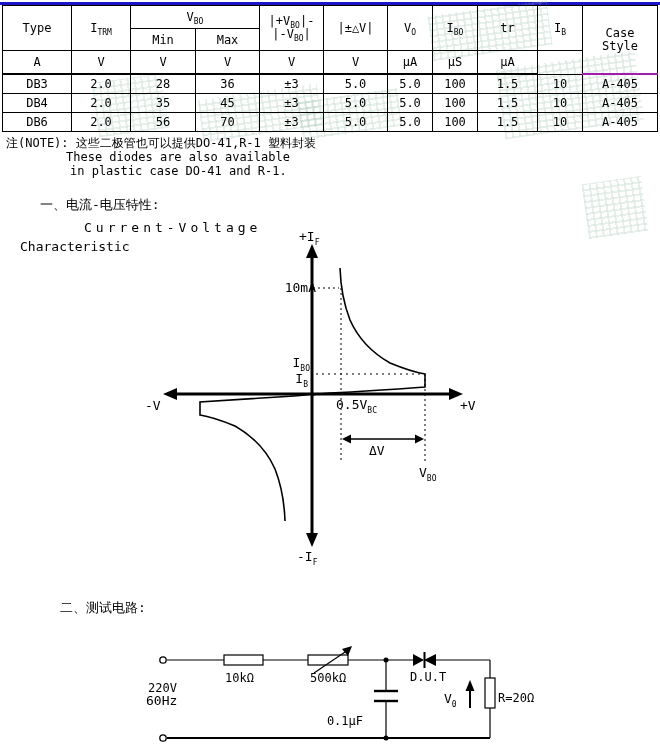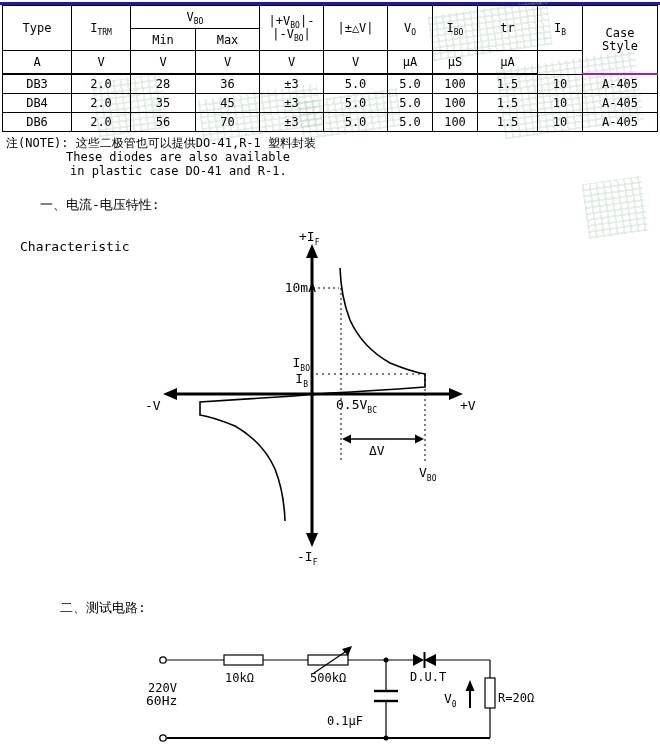--- a/index.html
+++ b/index.html
@@ -132,20 +132,21 @@
       <td>A-405</td>
     </tr>
   </tbody>
     </table>
 
   <div class="abs t12" style="left:6px;top:136px;">注(NOTE): 这些二极管也可以提供DO-41,R-1 塑料封装</div>
   <div class="abs t12" style="left:66px;top:150px;">These diodes are also available</div>
   <div class="abs t12" style="left:70px;top:164px;">in plastic case DO-41 and R-1.</div>
 
   <div class="abs t13" style="left:40px;top:197px;">一、电流-电压特性:</div>
+  <div class="abs t13 ls4" style="left:84px;top:220px;">Current-Voltage</div>
   <div class="abs t13" style="left:20px;top:239px;">Characteristic</div>
 
   <svg width="660" height="355" viewBox="0 225 660 355" style="top:225px;">
 
     <line x1="312" y1="251" x2="312" y2="540" stroke="#000" stroke-width="3"></line>
     <polygon points="312,244 306,258 318,258" fill="#000"></polygon>
     <polygon points="312,547 306,533 318,533" fill="#000"></polygon>
     <line x1="171" y1="394" x2="455" y2="394" stroke="#000" stroke-width="3"></line>
     <polygon points="163,394 177,388 177,400" fill="#000"></polygon>
     <polygon points="463,394 449,388 449,400" fill="#000"></polygon>

